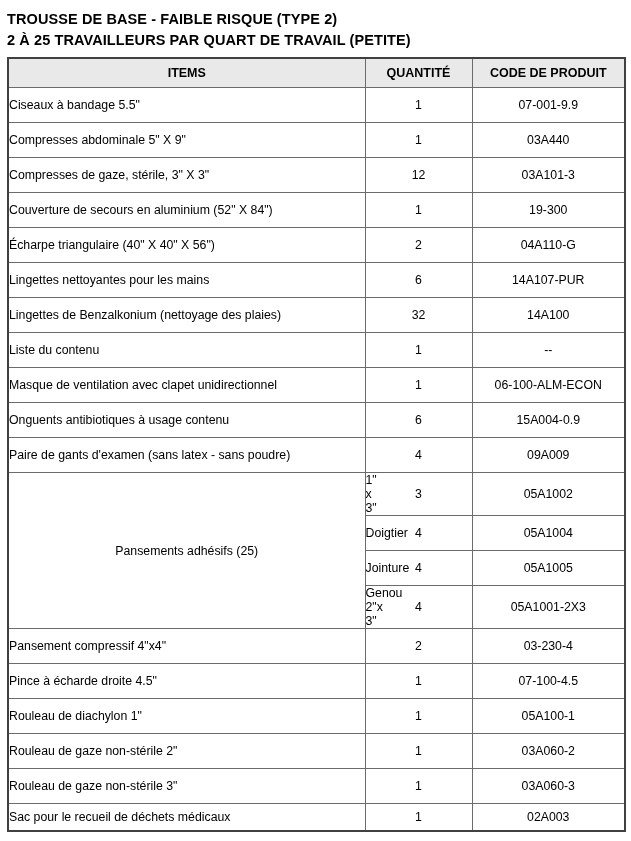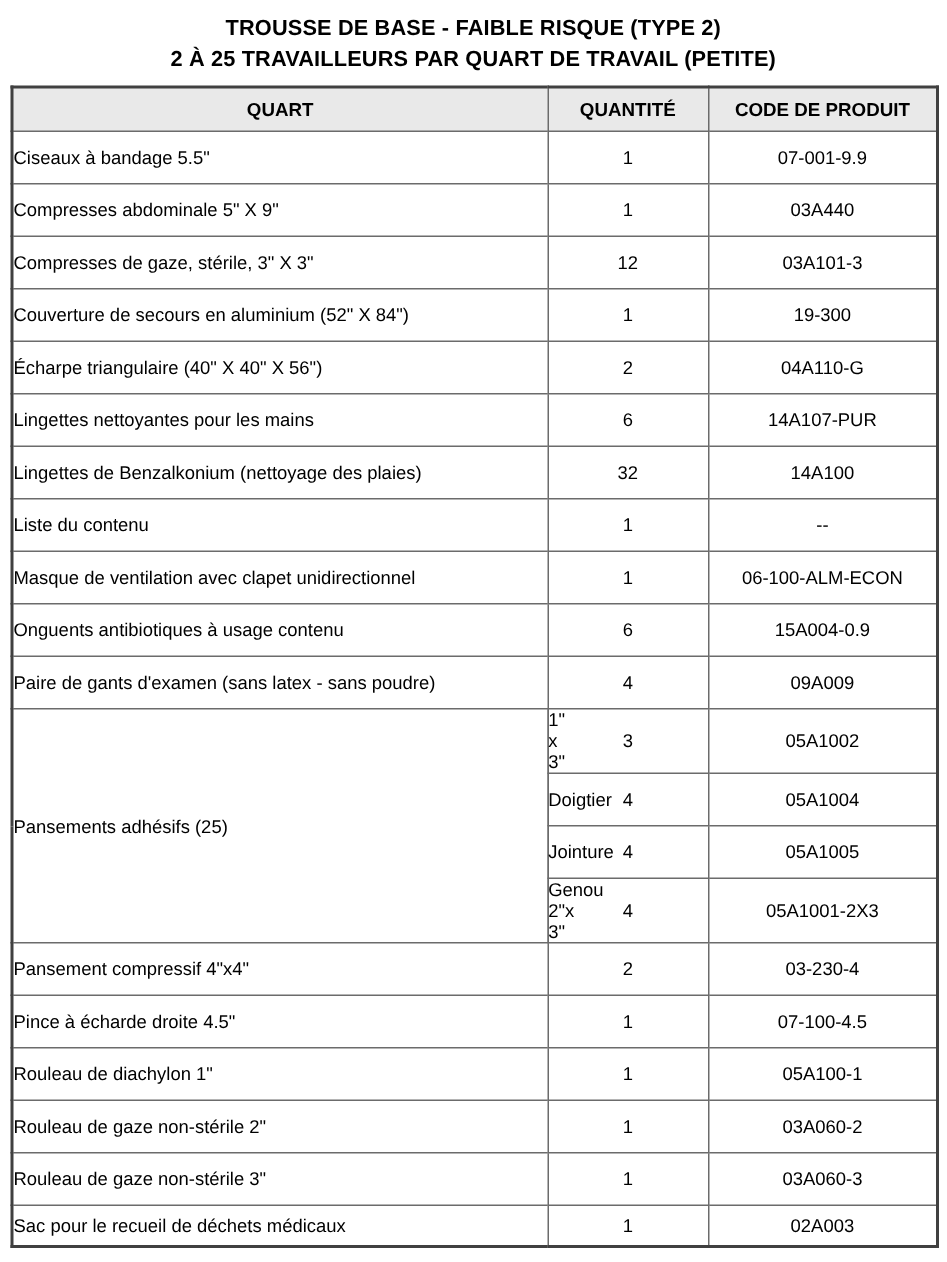--- a/index.html
+++ b/index.html
@@ -15,21 +15,20 @@
     overflow: hidden;
   }
   .page {
     width: 631px;
     height: 841px;
     position: relative;
     box-sizing: border-box;
     padding: 5px 7px 0 7px;
   }
   .title-block {
-    text-align: center;
     padding: 4px 0 6px 0;
   }
   .title-line {
     font-weight: bold;
     font-size: 14.5px;
     line-height: 21px;
     letter-spacing: 0.1px;
   }
   table.kit {
     border-collapse: collapse;
@@ -68,21 +67,21 @@
     height: 34px;
   }
   td.code {
     font-size: 12.3px;
     text-align: center;
     height: 34px;
   }
   td.group-label {
     font-size: 12.3px;
     padding-left: 6px;
-    text-align: left;
+    text-align: center;
     vertical-align: middle;
     margin-left: 25px;
   }
   td.sub {
     font-size: 12.3px;
     padding-left: 6px;
     text-align: left;
     height: 34px;
   }
   .short td { height: 26px; }
@@ -100,21 +99,21 @@
 
   <table class="kit">
     <colgroup>
       <col class="col-item">
       <col class="col-sub">
       <col class="col-qty">
       <col class="col-code">
     </colgroup>
     <thead>
       <tr class="hdr-row">
-        <th colspan="2">QUART</th>
+        <th colspan="2">ITEMS</th>
         <th>QUANTITÉ</th>
         <th>CODE DE PRODUIT</th>
       </tr>
     </thead>
     <tbody>
 
       <tr>
         <td class="item" colspan="2">Ciseaux à bandage 5.5"</td>
         <td class="qty">1</td>
         <td class="code">07-001-9.9</td>

